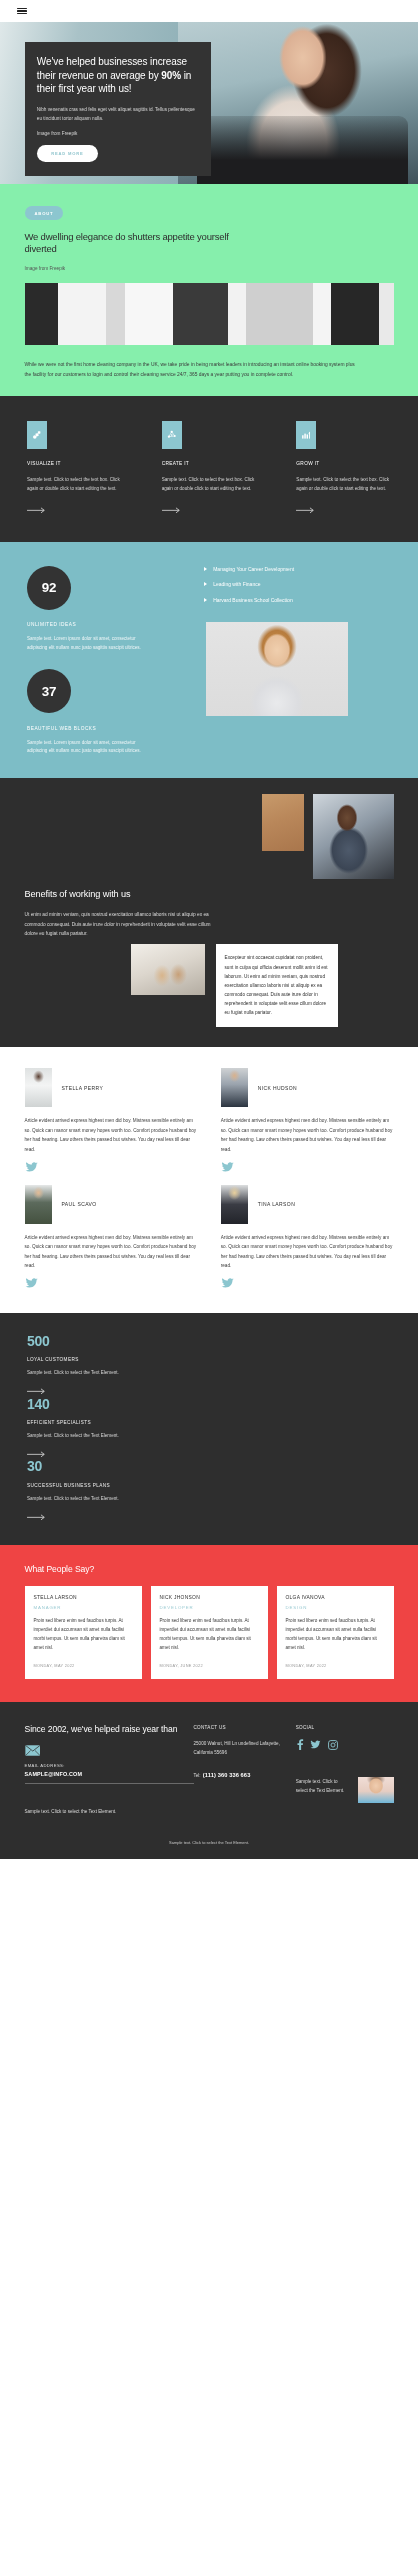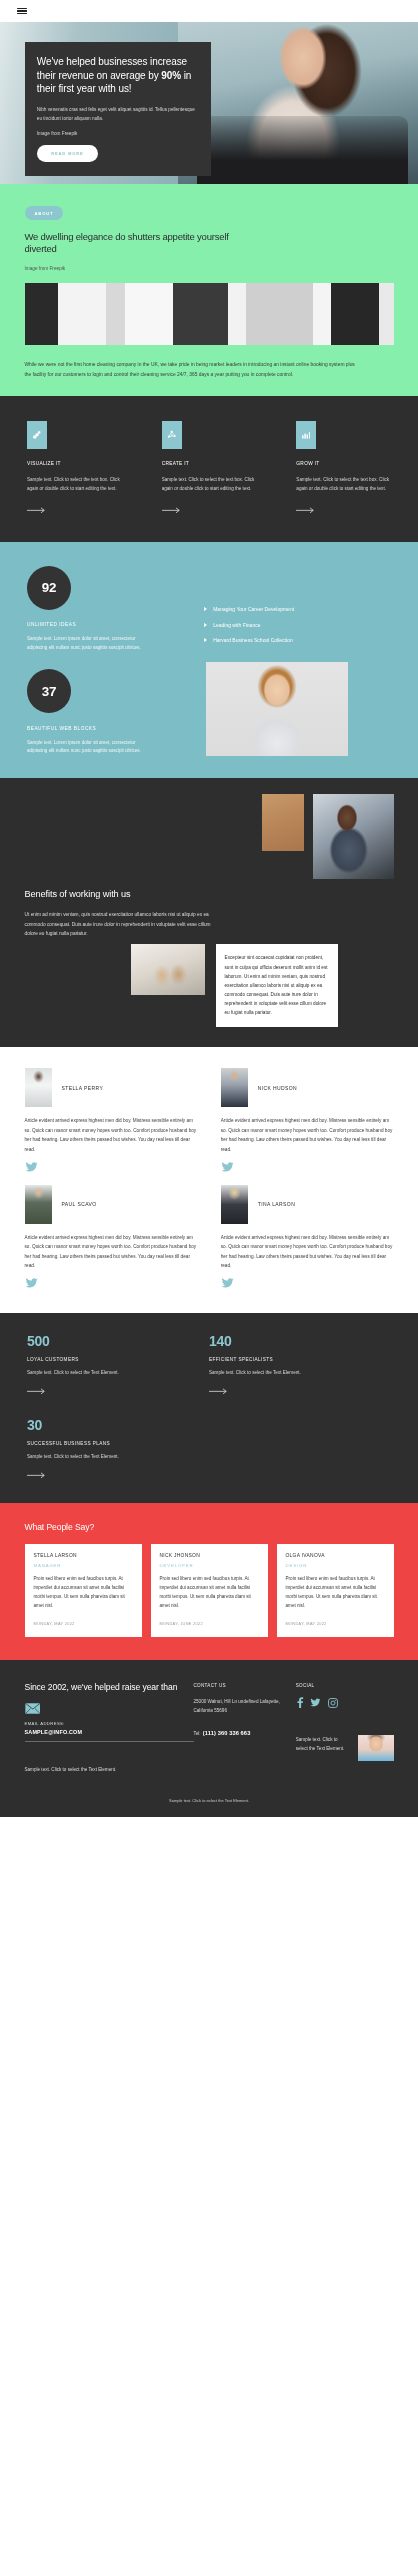--- a/index.html
+++ b/index.html
@@ -132,21 +132,21 @@
   }
   .proj-next {
     position: absolute; right: 7.8px; top: 24.5px; width: 13.4px; height: 13.4px;
     background: #fff; border-radius: 50%; display: flex; align-items: center;
     justify-content: center; font-size: 6.1px; color: #444; cursor: pointer;
     box-shadow: 0 0.6px 2.2px rgba(0,0,0,.18);
   }
 
   
   .teal { background: #7dbdc6; color: #fff; padding: 23.4px 27px 22px 27px; position: relative; }
-  .teal-grid { display: flex; align-items: flex-end; }
+  .teal-grid { display: flex; }
   .teal-left { width: 162px; }
   .teal-right { flex: 1; padding-left: 14.5px; }
   .circle {
     width: 44px; height: 44px; border-radius: 50%; background: #333;
     display: flex; align-items: center; justify-content: center;
     color: #fff; font-size: 13.4px; font-weight: 700; letter-spacing: -0.3px;
   }
   .teal h4 {
     margin-top: 12.3px; font-size: 4.8px; font-weight: 400; letter-spacing: 0.5px; color: #fff;
   }
@@ -217,21 +217,21 @@
   .av-1 { background: radial-gradient(ellipse 7.8px 9px at 50% 22%, #5b4033 0%, rgba(91,64,51,0) 70%), linear-gradient(180deg,#dfe2e2 0%,#f3f4f4 45%,#cfd3d3 100%); }
   .av-2 { background: radial-gradient(ellipse 7.8px 9px at 50% 20%, #d9b18c 0%, rgba(217,177,140,0) 70%), linear-gradient(180deg,#cfd2d4 0%,#9aa3ad 42%,#2b3440 100%); }
   .av-3 { background: radial-gradient(ellipse 7.8px 9px at 50% 20%, #e2bb95 0%, rgba(226,187,149,0) 70%), linear-gradient(180deg,#e6e8e8 0%,#5c6a5c 45%,#44513f 100%); }
   .av-4 { background: radial-gradient(ellipse 9px 10px at 50% 20%, #e8cf9c 0%, rgba(232,207,156,0) 72%), linear-gradient(180deg,#dcdedf 0%,#3a3c44 50%,#22242a 100%); }
   .team-name { font-size: 5px; letter-spacing: 0.4px; color: #2e2e2e; }
   .team-text { margin-top: 9px; font-size: 4.7px; line-height: 2.0; color: #3b3b3b; }
   .tw-icon { margin-top: 7.8px; }
 
   
   .numbers { background: #2e2e2e; color: #fff; padding: 20px 27px 23.4px 27px; }
-  .num-grid { display: grid; grid-template-columns: 1fr 1fr; row-gap: 21px; }
+  .num-grid { display: grid; grid-template-columns: 1fr; }
   .num-v { font-size: 14px; font-weight: 700; color: #8cc6cf; letter-spacing: -0.3px; }
   .num-l { margin-top: 8.4px; font-size: 4.7px; letter-spacing: 0.4px; color: #f0f0f0; font-weight: 300; }
   .num-s { margin-top: 7.8px; font-size: 4.6px; color: #d8d8d8; font-weight: 300; }
 
   
   .says { background: #ef4444; padding: 19px 24.5px 23.4px 24.5px; }
   .says h2 { font-size: 8.6px; font-weight: 400; color: #fff; letter-spacing: -0.1px; }
   .say-row { margin-top: 12.3px; display: flex; gap: 9px; }
   .say-card { flex: 1; background: #fff; padding: 9px 9px 11px 9px; }
   .say-name { font-size: 4.9px; letter-spacing: 0.3px; color: #2e2e2e; }

